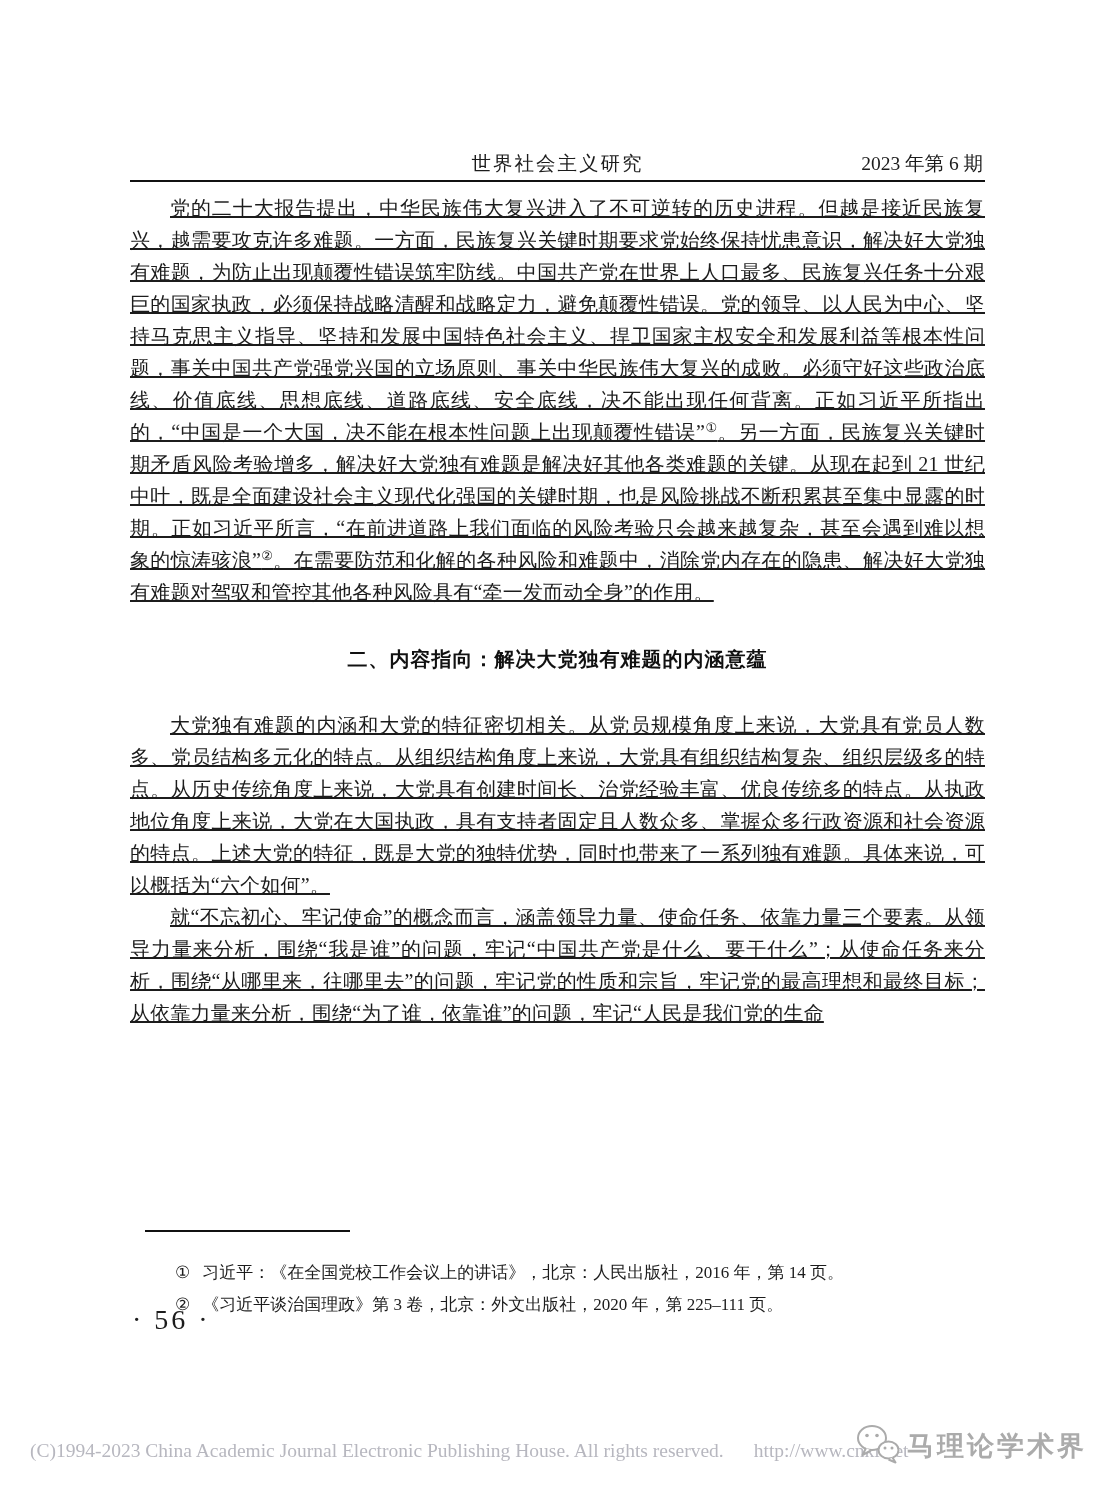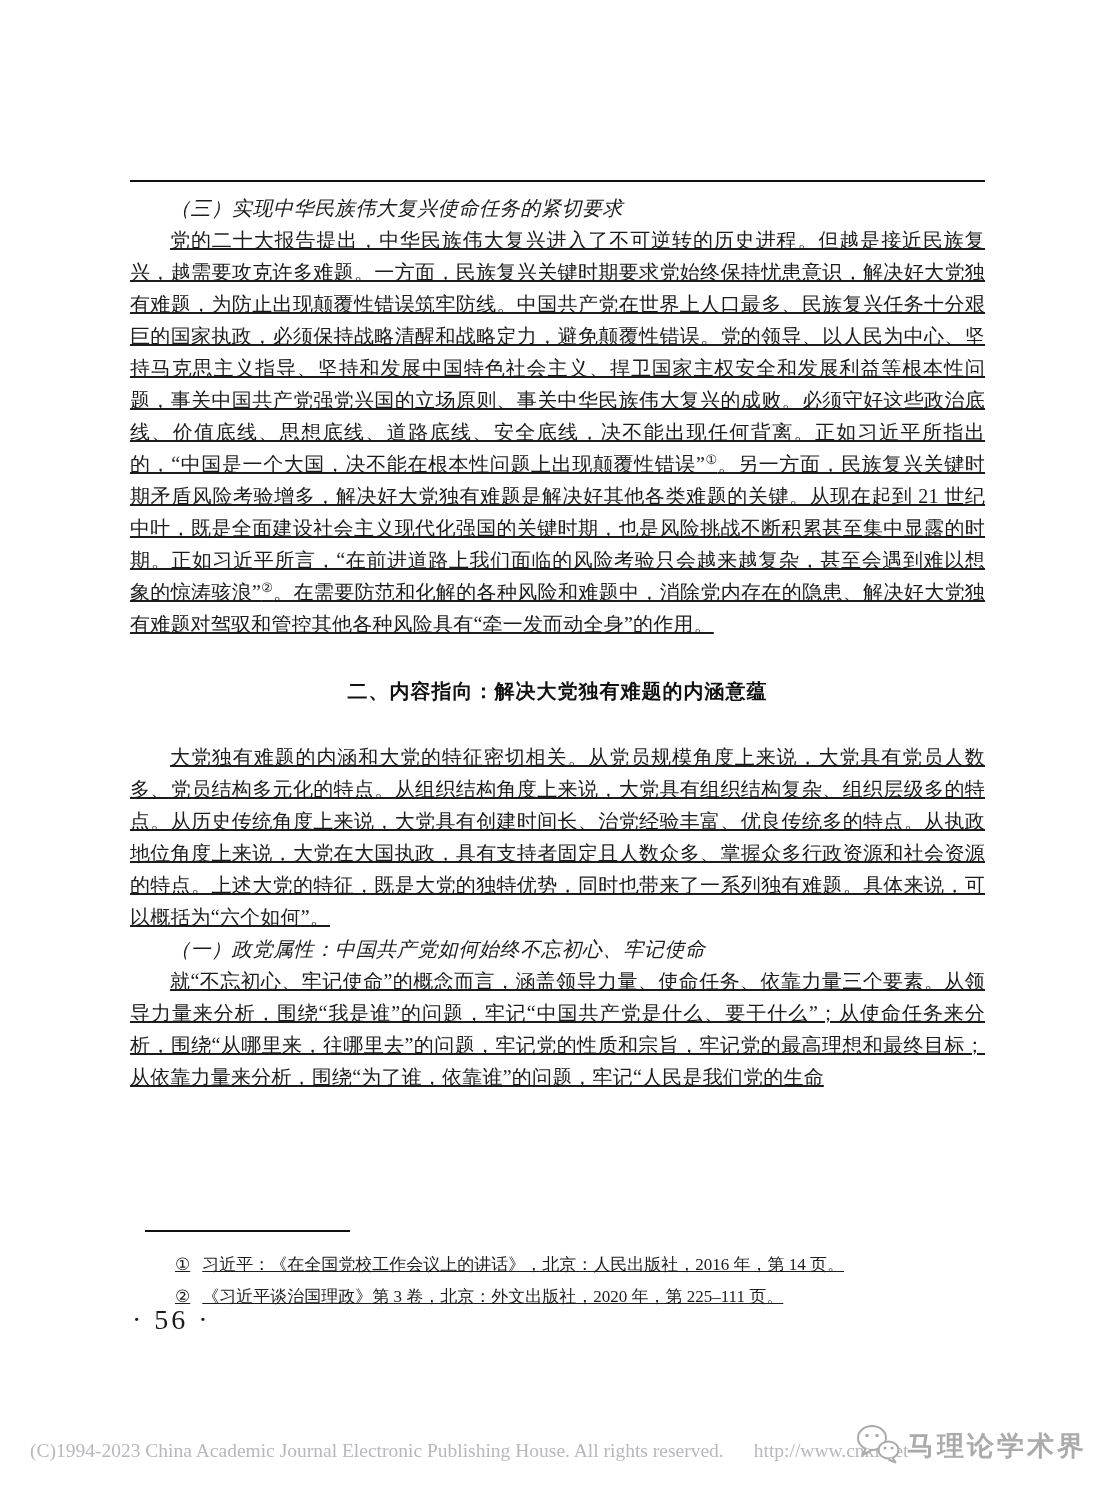--- a/index.html
+++ b/index.html
@@ -82,21 +82,21 @@
     left: 130px;
     width: 855px;
     top: 1230px;
   }
   .footnote-rule {
     width: 205px;
     height: 2px;
     background: #111;
     margin-left: 15px;
   }
-  .footnote-list { margin-top: 17px; text-decoration: underline; }
+  .footnote-list { margin-top: 25px; }
   .footnote {
     padding-left: 45px;
     font-size: 17px;
     line-height: 32px;
     color: #1c1c1c;
   }
   .footnote .marker { margin-right: 12px; }
   .page-number {
     position: absolute;
     left: 132px;
@@ -131,28 +131,30 @@
     letter-spacing: 3px;
     color: #ababab;
     text-shadow: 2px 2px 0 #ffffff, -1px -1px 0 rgba(255,255,255,0.6);
   }
 </style>
 </head>
 <body>
 
 <div class="page">
 
+  <div class="running-head">
+    <div class="journal-title">世界社会主义研究</div>
+    <div class="issue-no">2023 年第 6 期</div>
+  </div>
   <div class="head-rule"></div>
 
   <div class="main-text">
-    <p class="kaiti">（三）实现中华民族伟大复兴使命任务的紧切要求</p>
     <p class="para"><span>党的二十大报告提出，中华民族伟大复兴进入了不可逆转的历史进程。但越是接近民族复兴，越需要攻克许多难题。一方面，民族复兴关键时期要求党始终保持忧患意识，解决好大党独有难题，为防止出现颠覆性错误筑牢防线。中国共产党在世界上人口最多、民族复兴任务十分艰巨的国家执政，必须保持战略清醒和战略定力，避免颠覆性错误。党的领导、以人民为中心、坚持马克思主义指导、坚持和发展中国特色社会主义、捍卫国家主权安全和发展利益等根本性问题，事关中国共产党强党兴国的立场原则、事关中华民族伟大复兴的成败。必须守好这些政治底线、价值底线、思想底线、道路底线、安全底线，决不能出现任何背离。正如习近平所指出的，“中国是一个大国，决不能在根本性问题上出现颠覆性错误”</span><span class="fnref">①</span><span>。另一方面，民族复兴关键时期矛盾风险考验增多，解决好大党独有难题是解决好其他各类难题的关键。从现在起到 21 世纪中叶，既是全面建设社会主义现代化强国的关键时期，也是风险挑战不断积累甚至集中显露的时期。正如习近平所言，“在前进道路上我们面临的风险考验只会越来越复杂，甚至会遇到难以想象的惊涛骇浪”</span><span class="fnref">②</span><span>。在需要防范和化解的各种风险和难题中，消除党内存在的隐患、解决好大党独有难题对驾驭和管控其他各种风险具有“牵一发而动全身”的作用。</span></p>
     <p class="section-heading">二、内容指向：解决大党独有难题的内涵意蕴</p>
     <p class="para">大党独有难题的内涵和大党的特征密切相关。从党员规模角度上来说，大党具有党员人数多、党员结构多元化的特点。从组织结构角度上来说，大党具有组织结构复杂、组织层级多的特点。从历史传统角度上来说，大党具有创建时间长、治党经验丰富、优良传统多的特点。从执政地位角度上来说，大党在大国执政，具有支持者固定且人数众多、掌握众多行政资源和社会资源的特点。上述大党的特征，既是大党的独特优势，同时也带来了一系列独有难题。具体来说，可以概括为“六个如何”。</p>
-    <p class="kaiti">（一）政党属性：中国共产党如何始终不忘初心、牢记使命</p>
     <p class="para">就“不忘初心、牢记使命”的概念而言，涵盖领导力量、使命任务、依靠力量三个要素。从领导力量来分析，围绕“我是谁”的问题，牢记“中国共产党是什么、要干什么”；从使命任务来分析，围绕“从哪里来，往哪里去”的问题，牢记党的性质和宗旨，牢记党的最高理想和最终目标；从依靠力量来分析，围绕“为了谁，依靠谁”的问题，牢记“人民是我们党的生命</p>
   </div>
 
   <div class="footnote-block">
     <div class="footnote-rule"></div>
     <div class="footnote-list">
       <div class="footnote"><span class="marker">①</span><span>习近平：《在全国党校工作会议上的讲话》，北京：人民出版社，2016 年，第 14 页。</span></div>
       <div class="footnote"><span class="marker">②</span><span>《习近平谈治国理政》第 3 卷，北京：外文出版社，2020 年，第 225–111 页。</span></div>
     </div>
   </div>

